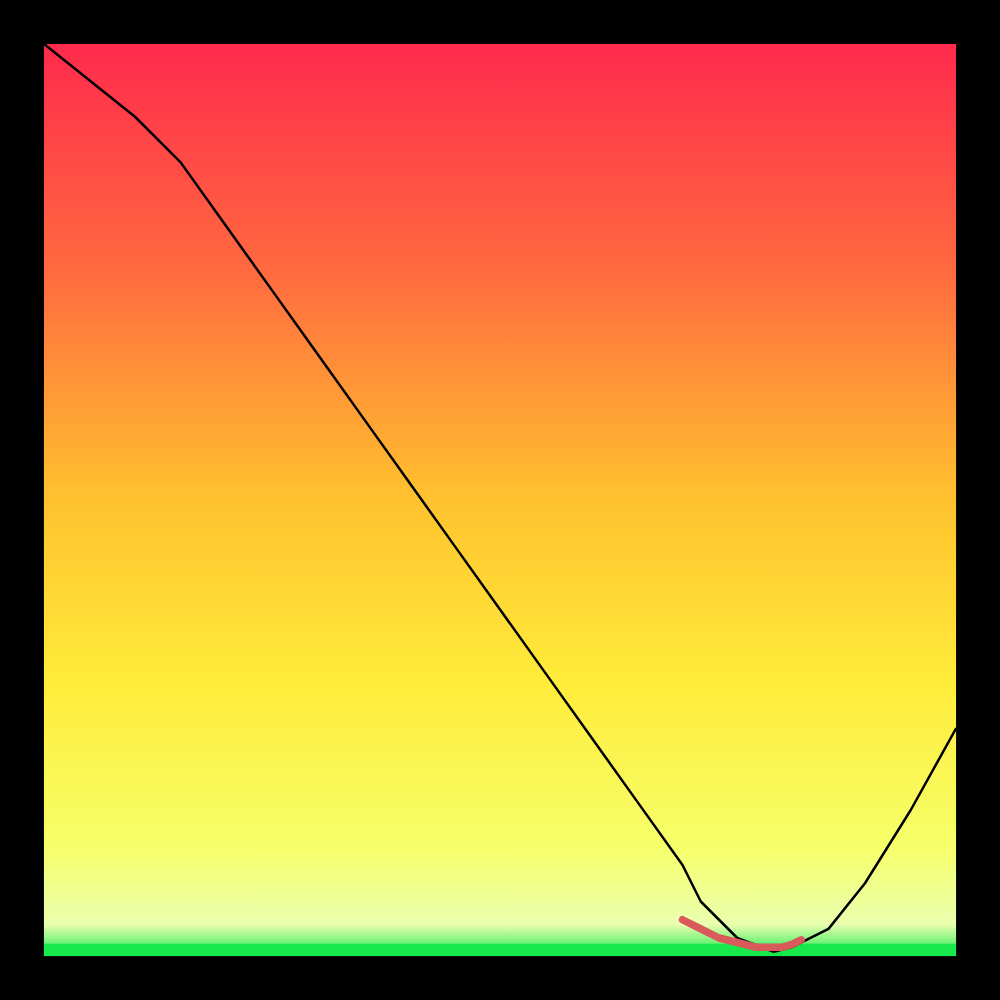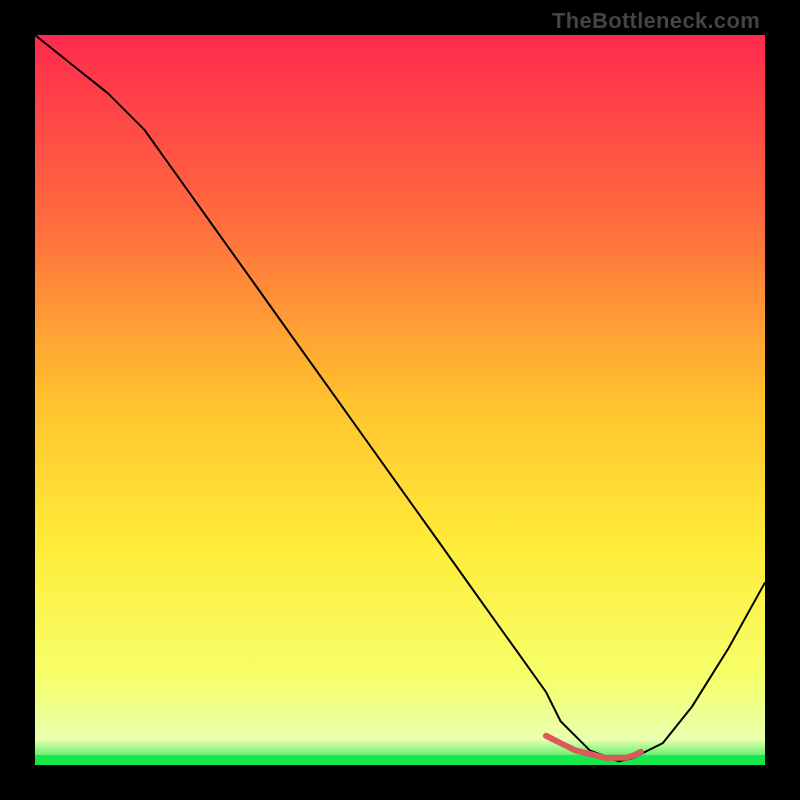--- a/index.html
+++ b/index.html
@@ -5,21 +5,20 @@
 html,body{margin:0;padding:0;width:800px;height:800px;background:#000;overflow:hidden;font-family:Arial,Helvetica,sans-serif}
 .frame{position:relative;width:800px;height:800px}
 .plot{position:absolute;left:35px;top:35px;width:730px;height:730px}
 .watermark{position:absolute;right:40px;top:8px;color:#444;font-size:22px;font-weight:bold;letter-spacing:.3px}
 svg{display:block}
 </style>
 </head>
 <body>
 
 <div class="frame">
-  <div class="watermark">TheBottleneck.com</div>
   <div class="plot">
     <svg id="svg" width="730" height="730" viewBox="0 0 730 730">
         <defs>
           <linearGradient id="bg" x1="0" y1="0" x2="0" y2="1">
             <stop offset="0%" stop-color="#ff2a4d"></stop>
             <stop offset="25%" stop-color="#ff6a3f"></stop>
             <stop offset="50%" stop-color="#ffc22e"></stop>
             <stop offset="70%" stop-color="#ffec3a"></stop>
             <stop offset="88%" stop-color="#f6ff6a"></stop>
             <stop offset="96.5%" stop-color="#eaffaf"></stop>

